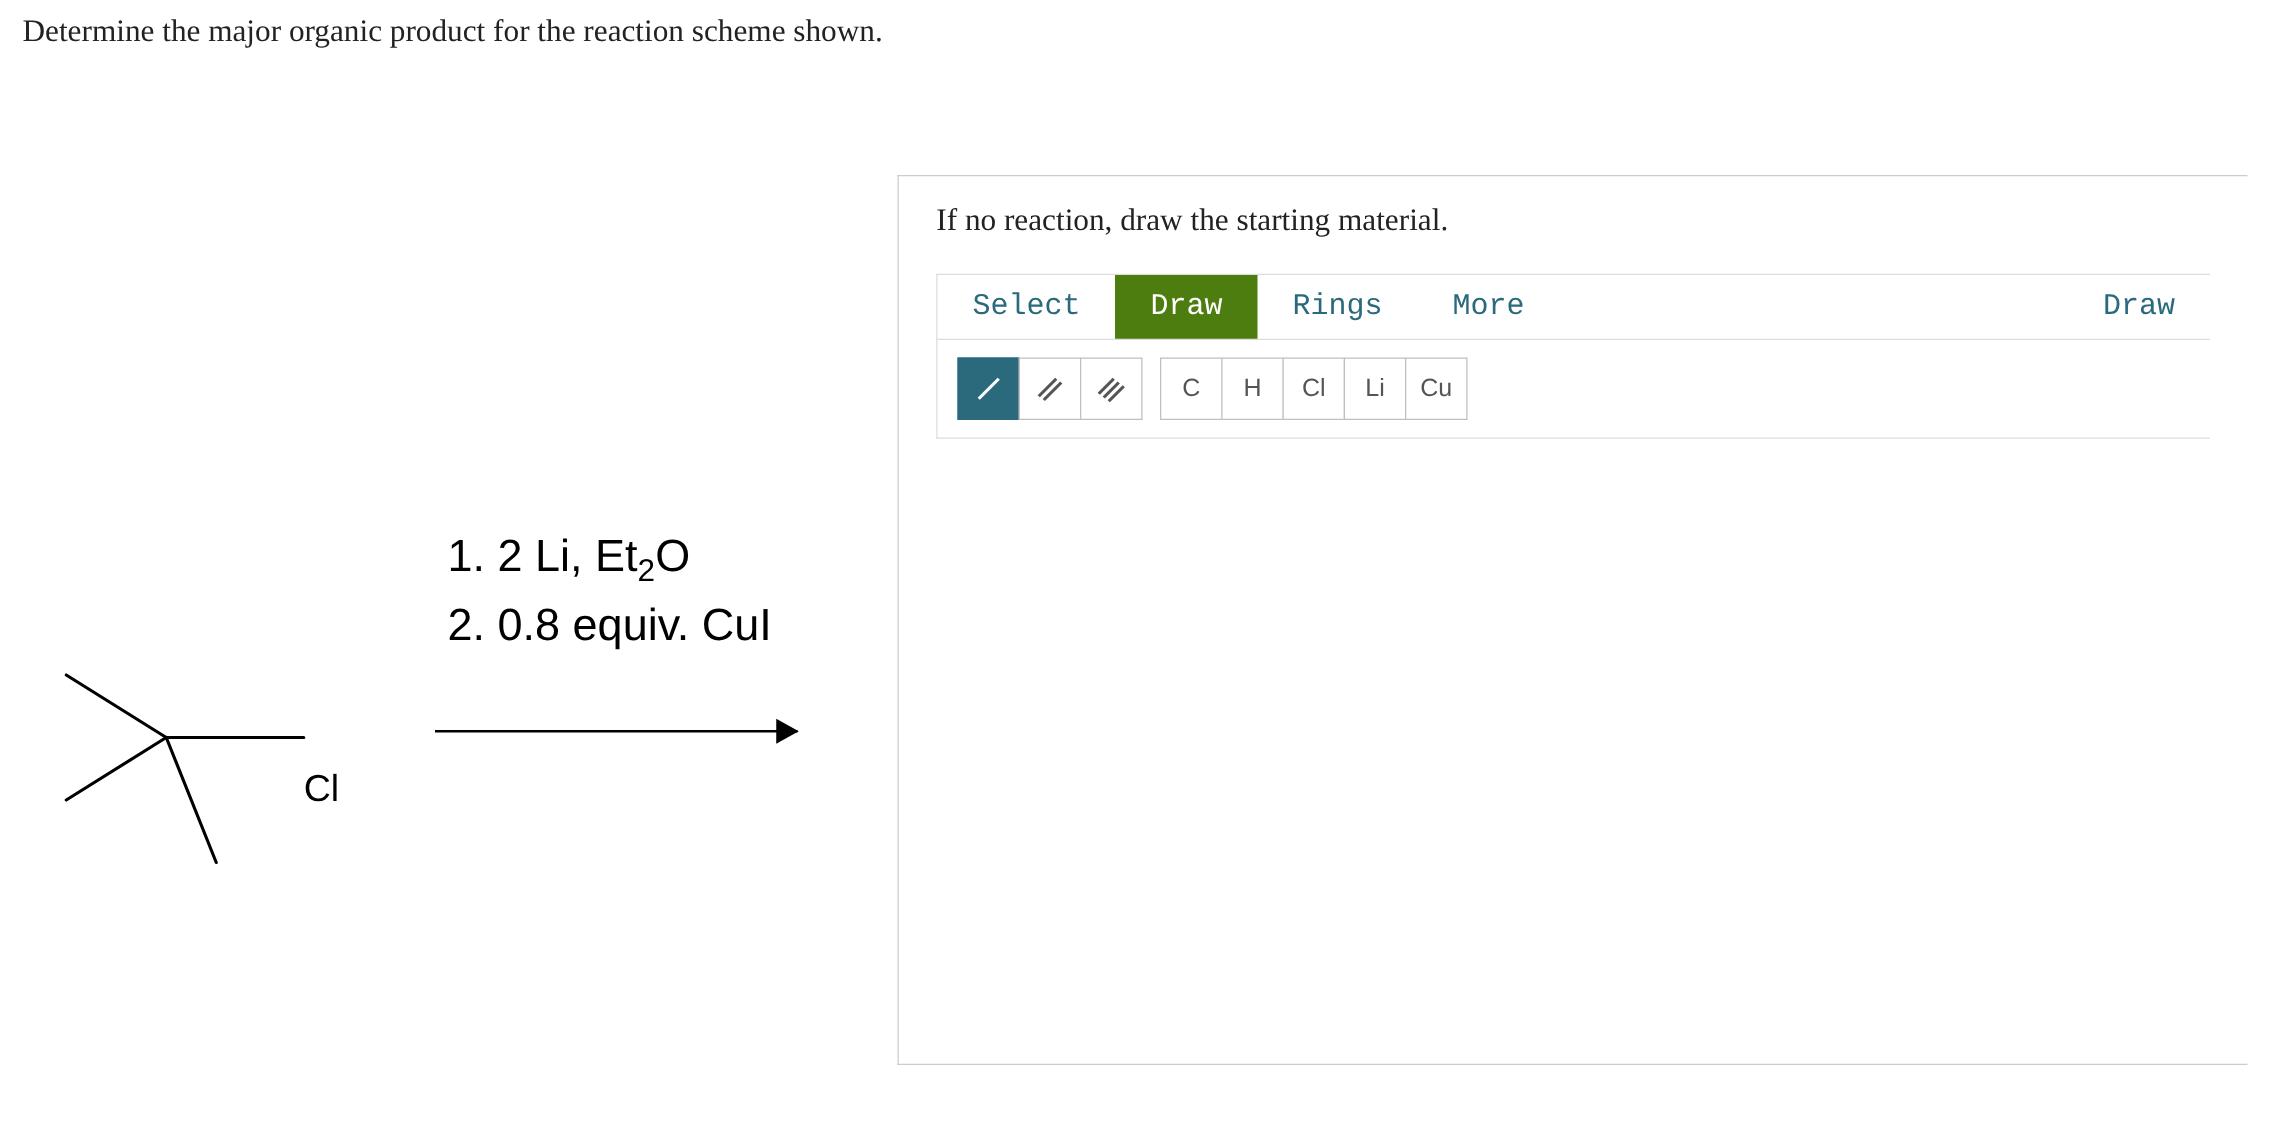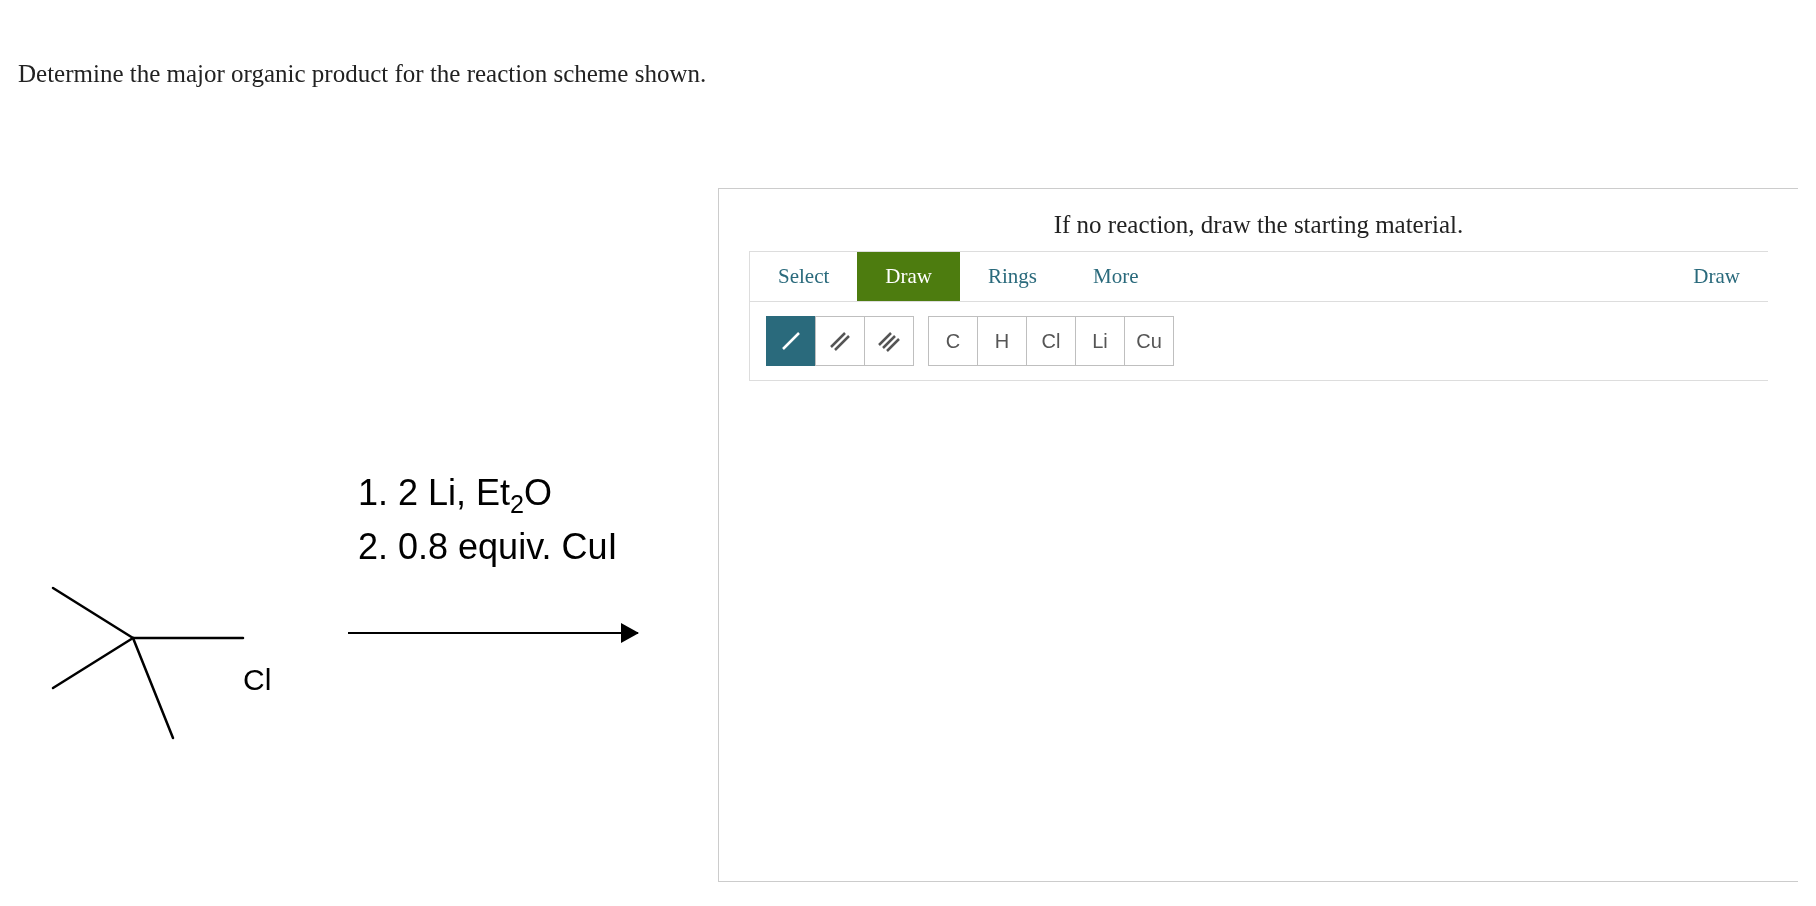--- a/index.html
+++ b/index.html
@@ -5,40 +5,40 @@
   * { box-sizing: border-box; }
   body {
     margin: 0;
     padding: 12px 18px;
     font-family: Georgia, 'Times New Roman', serif;
     font-size: 24px;
     color: #222;
     background: #fff;
     width: 1816px;
   }
-  .question { font-size: 25px; margin-bottom: 100px; margin-top: 48px; }
+  .question { font-size: 25px; margin-bottom: 100px; }
   .content-row { display: flex; align-items: flex-start; }
   .left-col { width: 700px; padding-top: 280px; position: relative; }
   .right-col {
     flex: 1;
     border: 1px solid #ccc;
     border-right: none;
     padding: 22px 30px 500px 30px;
   }
-  .instruction { font-size: 25px; margin-bottom: 12px; text-align: center; }
+  .instruction { font-size: 25px; margin-bottom: 28px; }
 
   .toolbar-tabs {
     display: flex;
     border: 1px solid #ddd;
     border-right: none;
   }
   .tab {
     padding: 12px 28px;
-    font-family: Liberation Serif, serif;
-    font-size: 21px;
+    font-family: Liberation Mono, monospace;
+    font-size: 24px;
     color: #2a6a7c;
     cursor: pointer;
     user-select: none;
   }
   .tab.active { background: #4d7c0f; color: #fff; }
   .tab.erase { margin-left: auto; }
 
   .tool-row {
     display: flex;
     gap: 14px;

